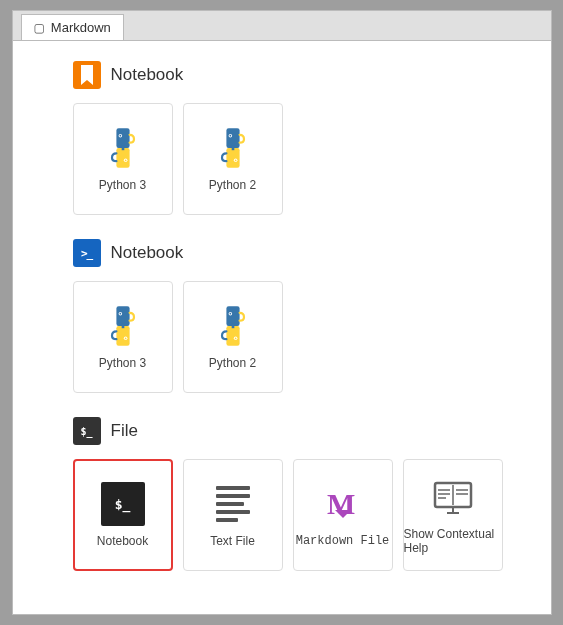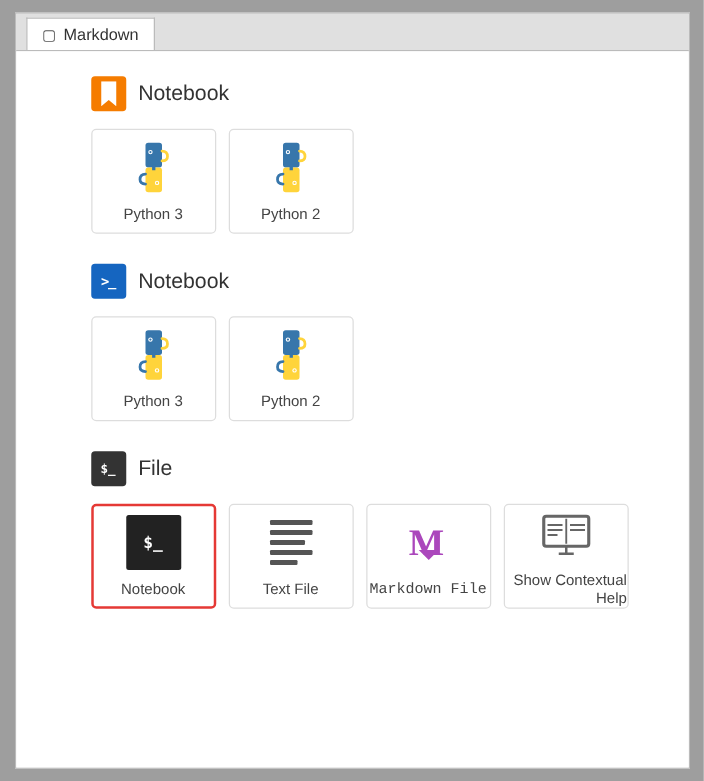--- a/index.html
+++ b/index.html
@@ -90,21 +90,21 @@
       color: #333;
       font-weight: normal;
     }
     .cards-row {
       display: flex;
       gap: 10px;
       flex-wrap: wrap;
     }
     .card {
       width: 100px;
-      height: 84px;
+      height: 112px;
       background: #fff;
       border: 1px solid #ddd;
       border-radius: 4px;
       display: flex;
       flex-direction: column;
       align-items: center;
       justify-content: center;
       gap: 8px;
       cursor: pointer;
       font-size: 12px;
@@ -325,19 +325,19 @@
               <line x1="7" y1="19" x2="19" y2="19" stroke="#666" stroke-width="1.5"></line>
               <line x1="7" y1="23" x2="15" y2="23" stroke="#666" stroke-width="1.5"></line>
 
               <line x1="25" y1="15" x2="37" y2="15" stroke="#666" stroke-width="1.5"></line>
               <line x1="25" y1="19" x2="37" y2="19" stroke="#666" stroke-width="1.5"></line>
 
               <line x1="22" y1="32" x2="22" y2="38" stroke="#666" stroke-width="2"></line>
               <line x1="16" y1="38" x2="28" y2="38" stroke="#666" stroke-width="2"></line>
             </svg>
           </div>
-          <span style="text-align:right; line-height:1.2;">Show Contextual Help</span>
+          <span style="text-align:left; line-height:1.2;">Show Contextual Help</span>
         </div>
       </div>
     </div>
 
   </div>
 </div>
 
 </body></html>

